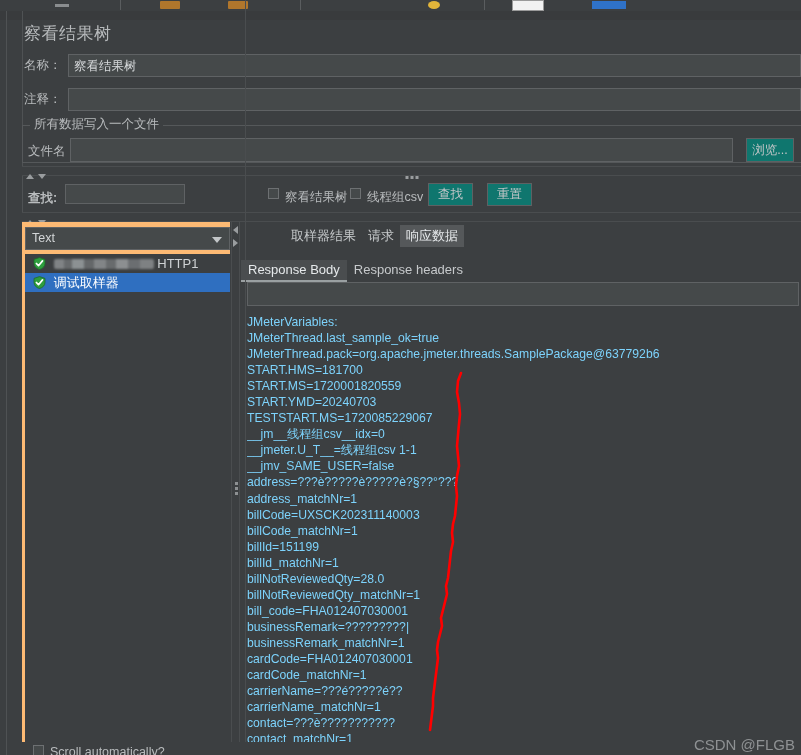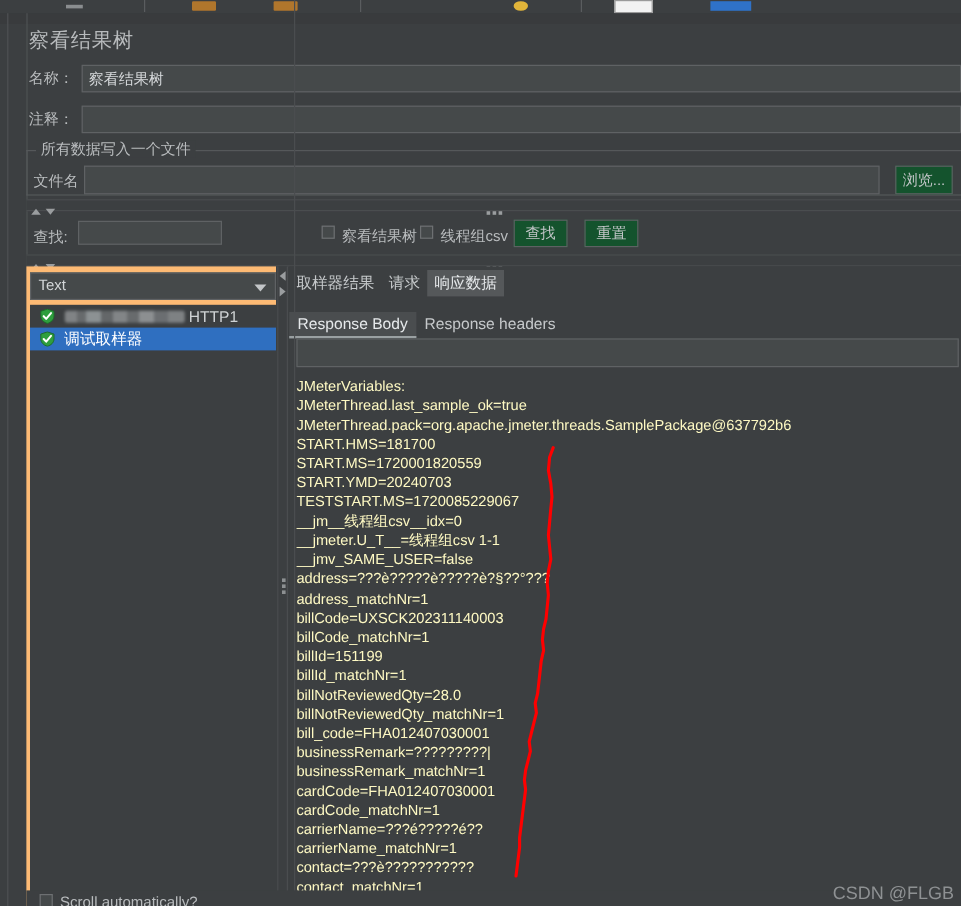--- a/index.html
+++ b/index.html
@@ -52,41 +52,41 @@
     position:absolute;left:22px;top:125px;width:779px;height:38px;
     border:1px solid #55585a;border-right:none;box-sizing:border-box;
   }
   .group-title{
     position:absolute;left:30px;top:117px;background:#3c3f41;
     padding:0 4px;font-size:12.5px;color:#b9bcbe;line-height:14px;
   }
   .lbl-file{left:28px;top:143px;}
   .in-file{left:70px;top:138px;width:663px;height:24px;}
   .btn{
-    position:absolute;box-sizing:border-box;background:#14532d;
+    position:absolute;box-sizing:border-box;background:#0f766e;
     border:1px solid #5e6163;color:#c3c6c8;font-size:12.5px;
     text-align:center;cursor:pointer;
   }
   .btn-browse{left:746px;top:138px;width:48px;height:24px;line-height:22px;}
 
   
   .split{position:absolute;left:22px;width:779px;height:10px;background:#3c3f41;
     border-top:1px solid #4a4d4f;border-bottom:1px solid #4a4d4f;box-sizing:border-box;}
   .split .arrs{position:absolute;left:4px;top:1px;width:24px;height:8px;}
   .split .dots{position:absolute;left:50%;top:3px;transform:translateX(-50%);}
   .tri{display:inline-block;width:0;height:0;margin-right:4px;}
   .tri.up{border-left:4px solid transparent;border-right:4px solid transparent;border-bottom:5px solid #9a9d9f;}
   .tri.down{border-left:4px solid transparent;border-right:4px solid transparent;border-top:5px solid #9a9d9f;}
   .dot{display:inline-block;width:3px;height:3px;background:#9a9d9f;margin:0 1px;vertical-align:middle;}
 
   .split1{top:166px;}
   .split2{top:212px;}
 
   
-  .lbl-search{left:28px;top:190px;}
+  .lbl-search{left:28px;top:190px;font-weight:bold;}
   .in-search{left:65px;top:184px;width:120px;height:20px;}
   .chk{
     position:absolute;width:11px;height:11px;background:#45494a;
     border:1px solid #6d7072;box-sizing:border-box;cursor:pointer;
   }
   .chk1{left:268px;top:188px;}
   .lbl-chk1{left:285px;top:189px;}
   .chk2{left:350px;top:188px;}
   .lbl-chk2{left:367px;top:189px;}
   .btn-find{left:428px;top:183px;width:45px;height:23px;line-height:21px;}
@@ -120,34 +120,34 @@
   .vsplit{position:absolute;left:209px;top:0;width:9px;height:533px;background:#3c3f41;
     border-left:1px solid #4a4d4f;border-right:1px solid #4a4d4f;box-sizing:border-box;}
   .vsplit .vdots{position:absolute;left:3px;top:260px;}
   .vdot{display:block;width:3px;height:3px;background:#8d9092;margin-bottom:2px;}
   .vsplit .varrs{position:absolute;left:1px;top:4px;}
   .tri-l{width:0;height:0;border-top:4px solid transparent;border-bottom:4px solid transparent;border-right:5px solid #9a9d9f;margin-bottom:5px;}
   .tri-r{width:0;height:0;border-top:4px solid transparent;border-bottom:4px solid transparent;border-left:5px solid #9a9d9f;}
 
   
   .right-col{position:absolute;left:219px;top:0;width:560px;height:533px;background:#3c3f41;}
-  .tabs{position:absolute;left:0;top:3px;height:24px;}
+  .tabs{position:absolute;left:0;top:3px;height:24px;padding-left:44px;}
   .tab{display:inline-block;height:22px;line-height:22px;padding:0 6px;font-size:13px;color:#c6c9cb;cursor:pointer;}
   .tab.active{background:#55585a;color:#e6e9eb;}
   .subtabs{position:absolute;left:0;top:38px;height:22px;}
   .subtab{display:inline-block;height:20px;line-height:20px;padding:0 7px;font-size:13px;color:#c6c9cb;cursor:pointer;}
   .subtab.active{background:#4a4d4f;color:#e6e9eb;border-bottom:2px solid #9aa0a2;}
   .resp-search{
     position:absolute;left:6px;top:60px;width:552px;height:24px;
     background:#45494a;border:1px solid #5f6264;box-sizing:border-box;
   }
   .resp-body{
     position:absolute;left:6px;top:92px;width:554px;height:441px;
     overflow:hidden;font-family:"Liberation Sans","DejaVu Sans",sans-serif;
-    font-size:12.2px;line-height:16.05px;color:#fef9c3;white-space:pre;
+    font-size:12.2px;line-height:16.05px;color:#7dd3fc;white-space:pre;
   }
   .resp-body div{height:16.05px;}
 
   
   .annot{position:absolute;left:0;top:0;width:801px;height:755px;pointer-events:none;}
 
   
   .bottom{position:absolute;left:22px;top:742px;width:779px;height:13px;background:#3c3f41;}
   .chk-scroll{left:33px;top:745px;}
   .lbl-scroll{left:50px;top:745px;font-size:12.5px;}

